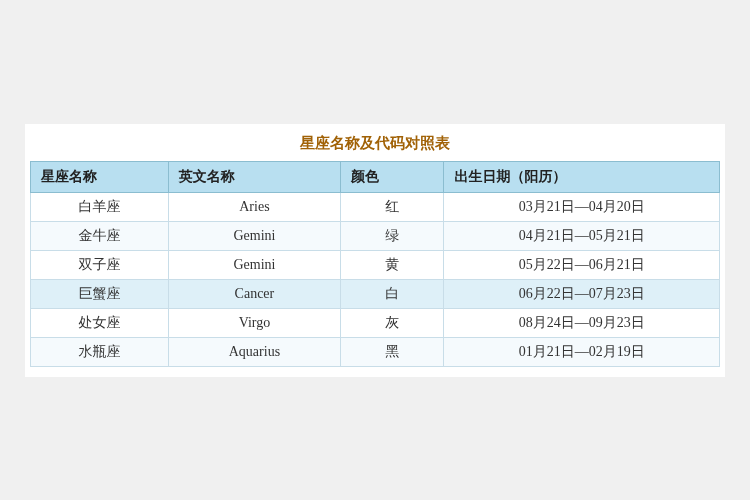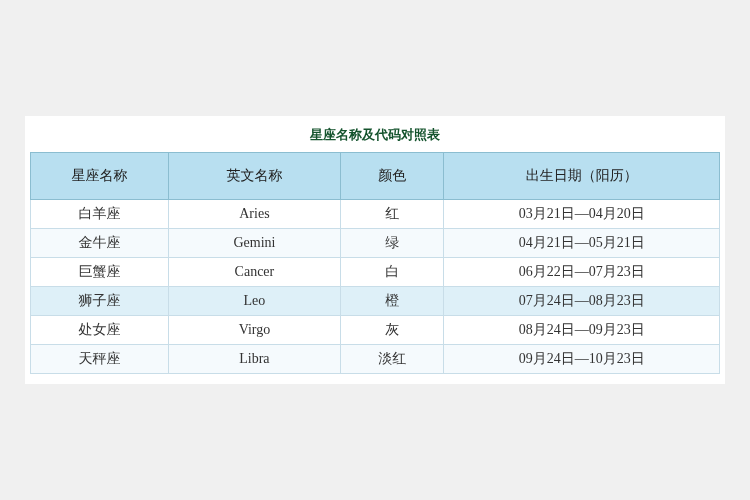--- a/index.html
+++ b/index.html
@@ -20,38 +20,38 @@
     }
 
     .container {
       background: #fff;
       width: 700px;
       padding: 10px 5px;
     }
 
     .page-title {
       text-align: center;
-      font-size: 13px;
-      color: #14532d;
+      font-size: 15px;
+      color: #a16207;
       margin-bottom: 8px;
       font-weight: bold;
     }
 
     table {
       width: 100%;
       border-collapse: collapse;
       font-size: 14px;
     }
 
     thead tr th {
       background-color: #b8dff0;
       border: 1px solid #8bbdd0;
-      padding: 14px 10px;
-      text-align: center;
-      font-weight: normal;
+      padding: 6px 10px;
+      text-align: left;
+      font-weight: bold;
       color: #222;
     }
 
     tbody tr td {
       border: 1px solid #c8dde8;
       padding: 5px 4px;
       text-align: center;
       color: #333;
     }
 
@@ -94,38 +94,38 @@
           <td>红</td>
           <td>03月21日—04月20日</td>
         </tr>
         <tr>
           <td>金牛座</td>
           <td>Gemini</td>
           <td>绿</td>
           <td>04月21日—05月21日</td>
         </tr>
         <tr>
+          <td>双子座</td>
+          <td>Gemini</td>
+          <td>黄</td>
+          <td>05月22日—06月21日</td>
+        </tr>
+        <tr>
           <td>巨蟹座</td>
           <td>Cancer</td>
           <td>白</td>
           <td>06月22日—07月23日</td>
-        </tr>
-        <tr>
-          <td>狮子座</td>
-          <td>Leo</td>
-          <td>橙</td>
-          <td>07月24日—08月23日</td>
         </tr>
         <tr>
           <td>处女座</td>
           <td>Virgo</td>
           <td>灰</td>
           <td>08月24日—09月23日</td>
         </tr>
         <tr>
-          <td>天秤座</td>
-          <td>Libra</td>
-          <td>淡红</td>
-          <td>09月24日—10月23日</td>
+          <td>水瓶座</td>
+          <td>Aquarius</td>
+          <td>黑</td>
+          <td>01月21日—02月19日</td>
         </tr>
       </tbody>
   </table>
 </div>
 
 </body></html>

